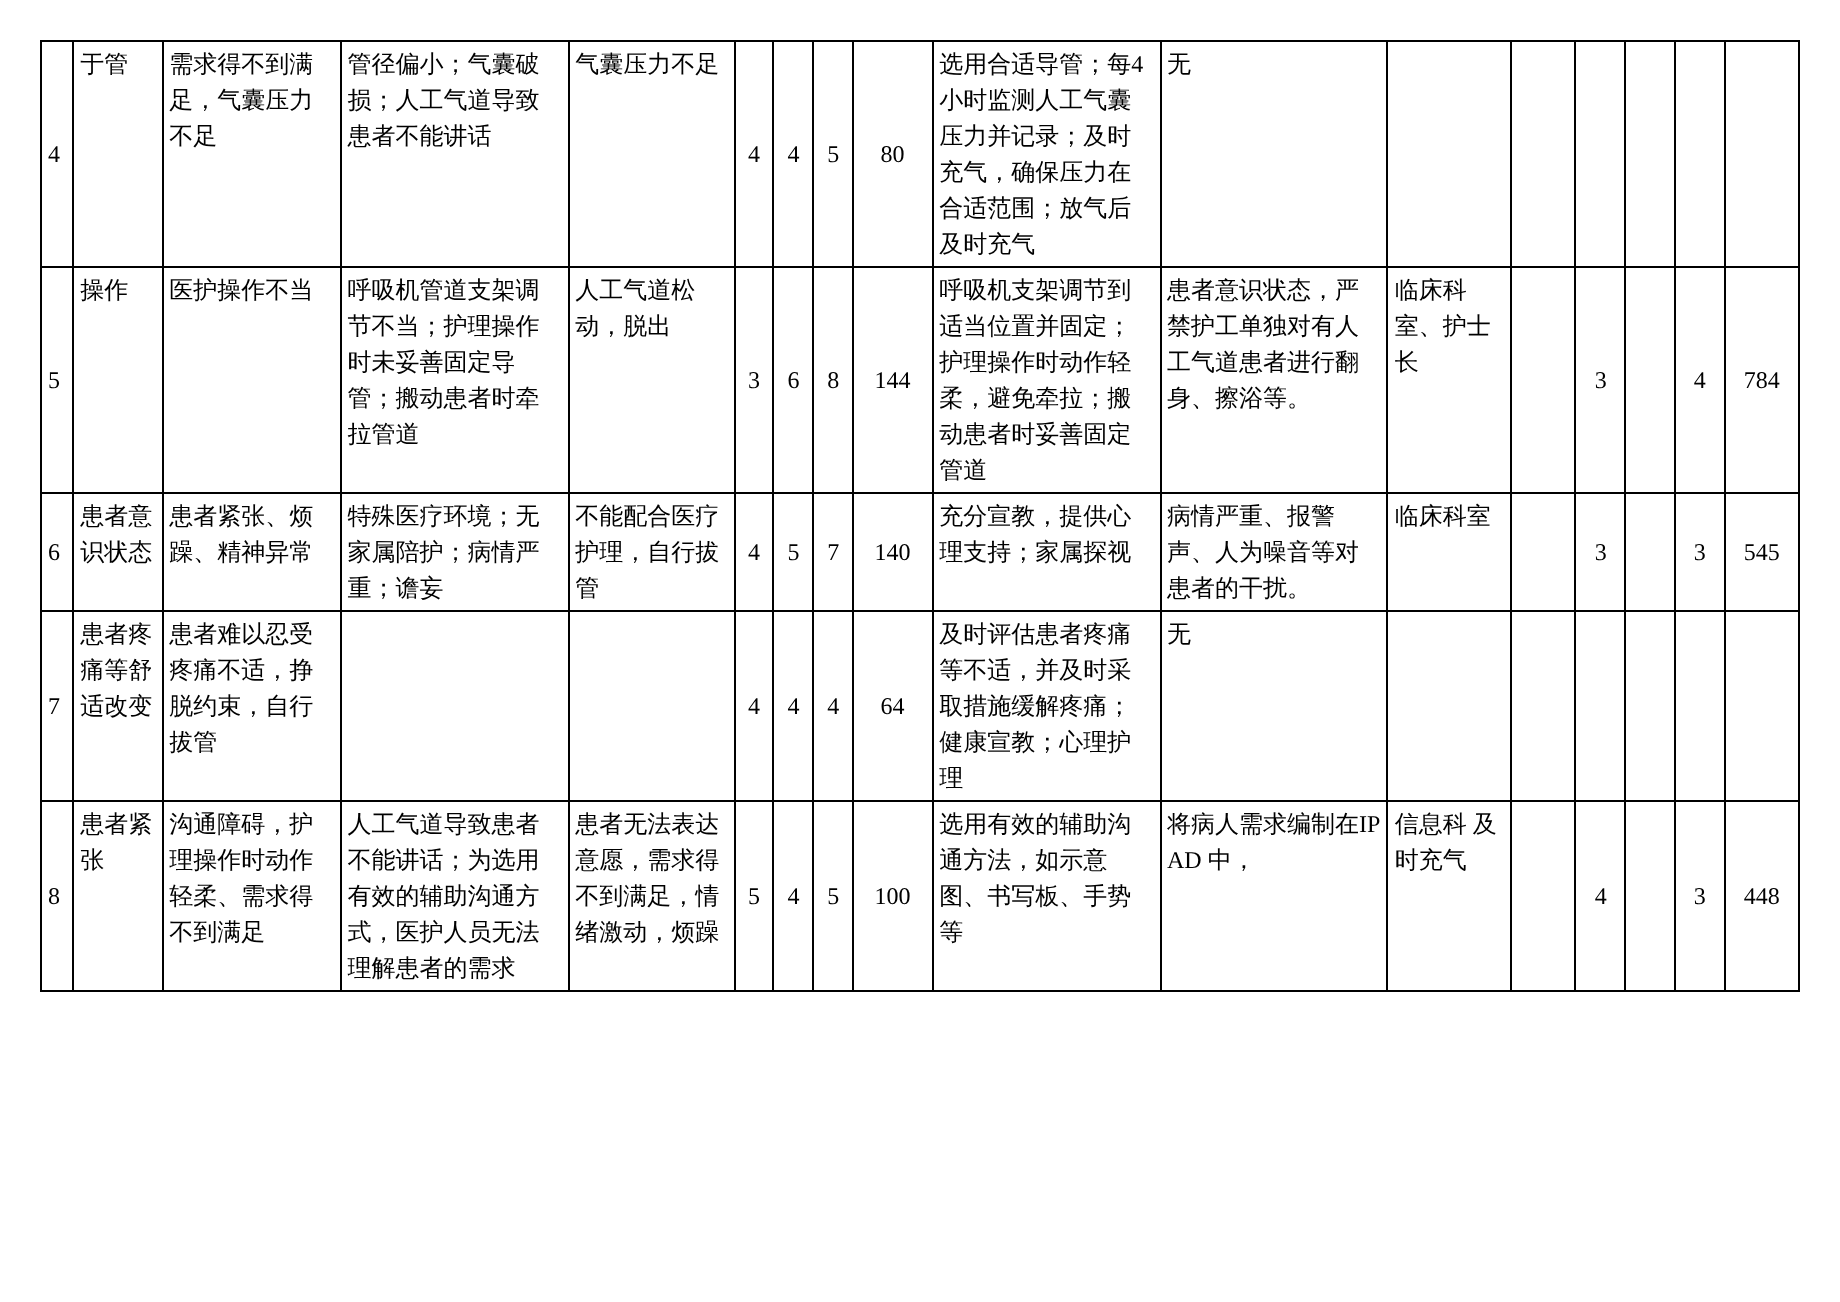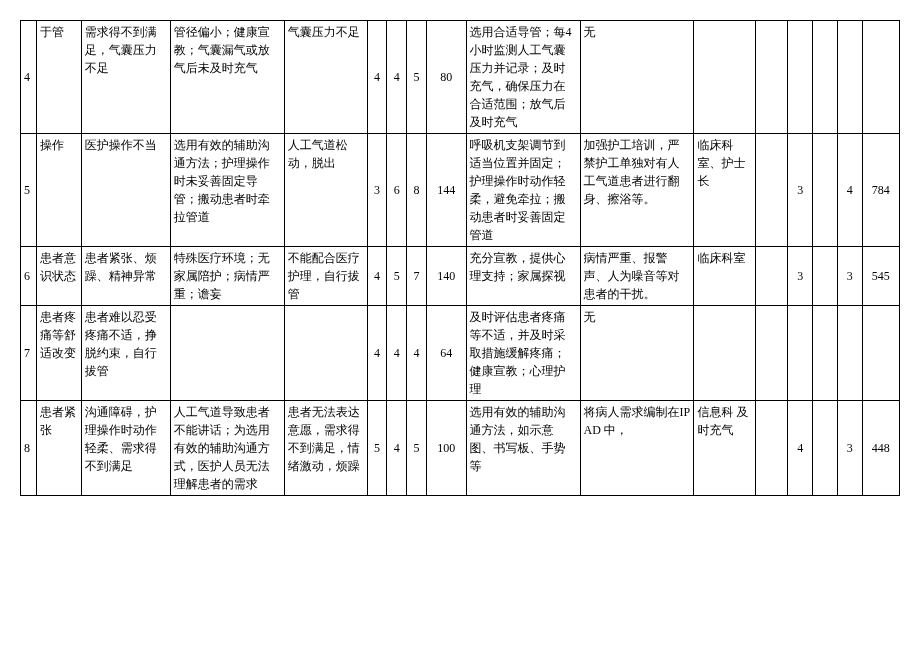--- a/index.html
+++ b/index.html
@@ -62,47 +62,47 @@
       <col class="c-n2">
       <col class="c-n2">
       <col class="c-n2">
       <col class="c-rpn2">
   </colgroup>
   <tbody id="tbody">
       <tr>
         <td class="vmid">4</td>
         <td>于管</td>
         <td>需求得不到满足，气囊压力不足</td>
-        <td>管径偏小；健康宣教；气囊漏气或放气后未及时充气</td>
+        <td>管径偏小；气囊破损；人工气道导致患者不能讲话</td>
         <td>气囊压力不足</td>
         <td class="center">4</td>
         <td class="center">4</td>
         <td class="center">5</td>
         <td class="center">80</td>
         <td>选用合适导管；每4 小时监测人工气囊压力并记录；及时充气，确保压力在合适范围；放气后及时充气</td>
         <td>无</td>
         <td></td>
         <td></td>
         <td class="center"></td>
         <td class="center"></td>
         <td class="center"></td>
         <td class="center"></td>
       </tr>
       <tr>
         <td class="vmid">5</td>
         <td>操作</td>
         <td>医护操作不当</td>
-        <td>选用有效的辅助沟通方法；护理操作时未妥善固定导管；搬动患者时牵拉管道</td>
+        <td>呼吸机管道支架调节不当；护理操作时未妥善固定导管；搬动患者时牵拉管道</td>
         <td>人工气道松动，脱出</td>
         <td class="center">3</td>
         <td class="center">6</td>
         <td class="center">8</td>
         <td class="center">144</td>
         <td>呼吸机支架调节到适当位置并固定；护理操作时动作轻柔，避免牵拉；搬动患者时妥善固定管道</td>
-        <td>加强护工培训，严禁护工单独对有人工气道患者进行翻身、擦浴等。</td>
+        <td>患者意识状态，严禁护工单独对有人工气道患者进行翻身、擦浴等。</td>
         <td>临床科室、护士长</td>
         <td></td>
         <td class="center">3</td>
         <td class="center"></td>
         <td class="center">4</td>
         <td class="center">784</td>
       </tr>
       <tr>
         <td class="vmid">6</td>
         <td>患者意识状态</td>

